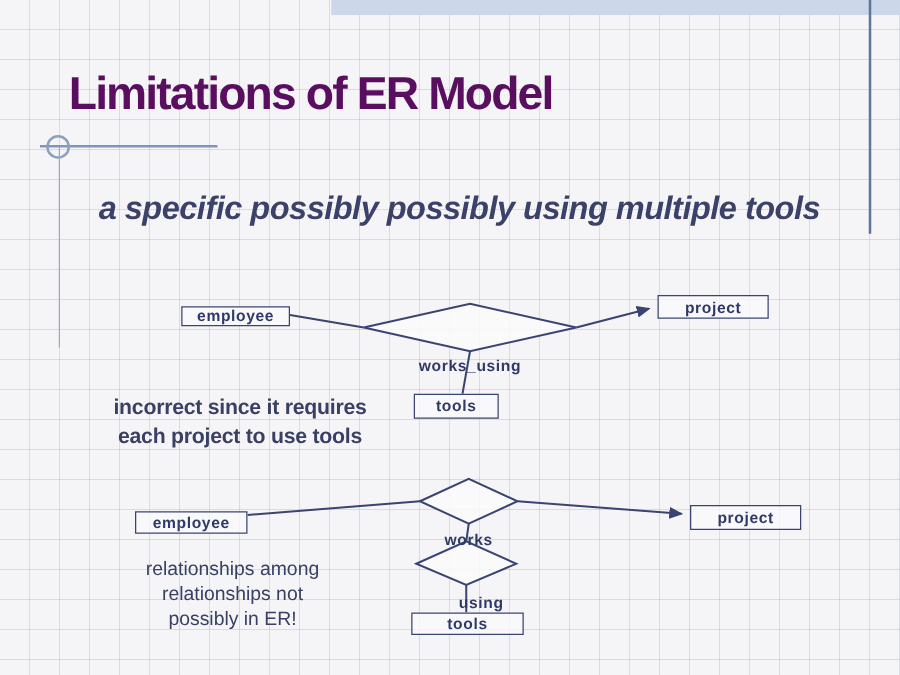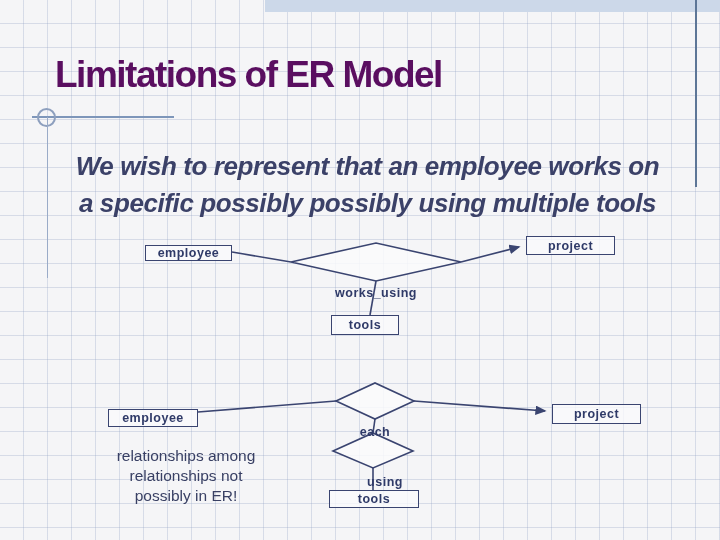--- a/index.html
+++ b/index.html
@@ -56,21 +56,20 @@
 
   <div class="band"></div>
   <div class="right-line"></div>
 
   <div class="title">Limitations of ER Model</div>
   <div class="underline"></div>
   <div class="u-circle"></div>
   <div class="v-line"></div>
 
   <div class="subtitle">
-    <div>We wish to represent that an employee works on</div>
     <div>a specific possibly possibly using multiple tools</div>
   </div>
 
   <svg class="wires" width="720" height="540" viewBox="0 0 720 540">
     <defs>
       <marker id="arrow" markerWidth="7" markerHeight="7" refX="6" refY="3" orient="auto">
         <path d="M0,0 L7,3 L0,6 z" fill="#3a4470"></path>
       </marker>
     </defs>
 
@@ -84,23 +83,27 @@
     <line x1="414" y1="401" x2="545" y2="411" marker-end="url(#arrow)"></line>
     <line x1="375" y1="419" x2="373" y2="433"></line>
     <polygon points="333,451 373,433 413,451 373,468"></polygon>
     <line x1="373" y1="468" x2="373" y2="490"></line>
   </svg>
 
   <div class="ebox" style="left:145px;top:245px;width:87px;height:16px;">employee</div>
   <div class="dlabel" style="left:296px;top:255px;width:160px;">works_using</div>
   <div class="ebox" style="left:526px;top:236px;width:89px;height:19px;">project</div>
   <div class="ebox" style="left:331px;top:315px;width:68px;height:20px;">tools</div>
+  <div class="caption cap1">
+    <div>incorrect since it requires</div>
+    <div>each project to use tools</div>
+  </div>
 
   <div class="ebox" style="left:108px;top:409px;width:90px;height:18px;">employee</div>
-  <div class="dlabel" style="left:335px;top:394px;width:80px;">each</div>
+  <div class="dlabel" style="left:335px;top:394px;width:80px;">works</div>
   <div class="ebox" style="left:552px;top:404px;width:89px;height:20px;">project</div>
   <div class="dlabel" style="left:345px;top:444px;width:80px;">using</div>
   <div class="ebox" style="left:329px;top:490px;width:90px;height:18px;">tools</div>
   <div class="caption cap2">
     <div>relationships among</div>
     <div>relationships not</div>
     <div>possibly in ER!</div>
   </div>
 
 </div>

